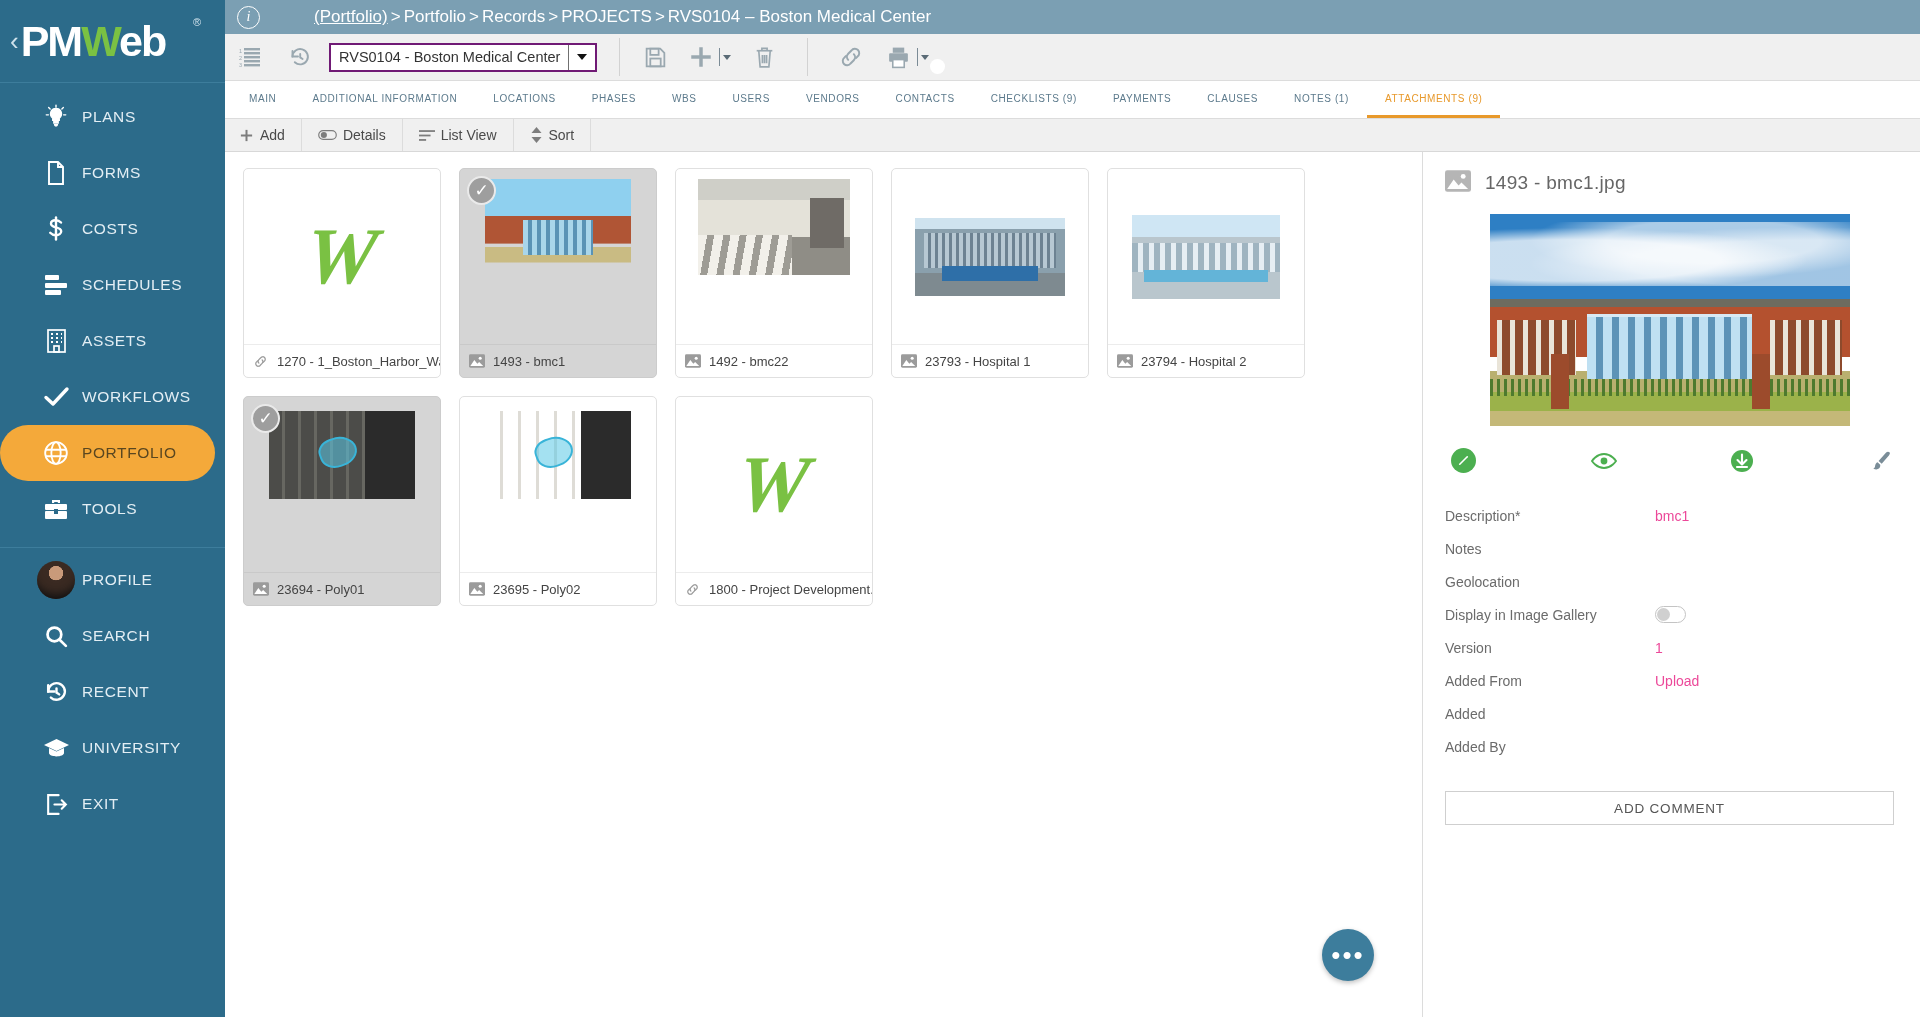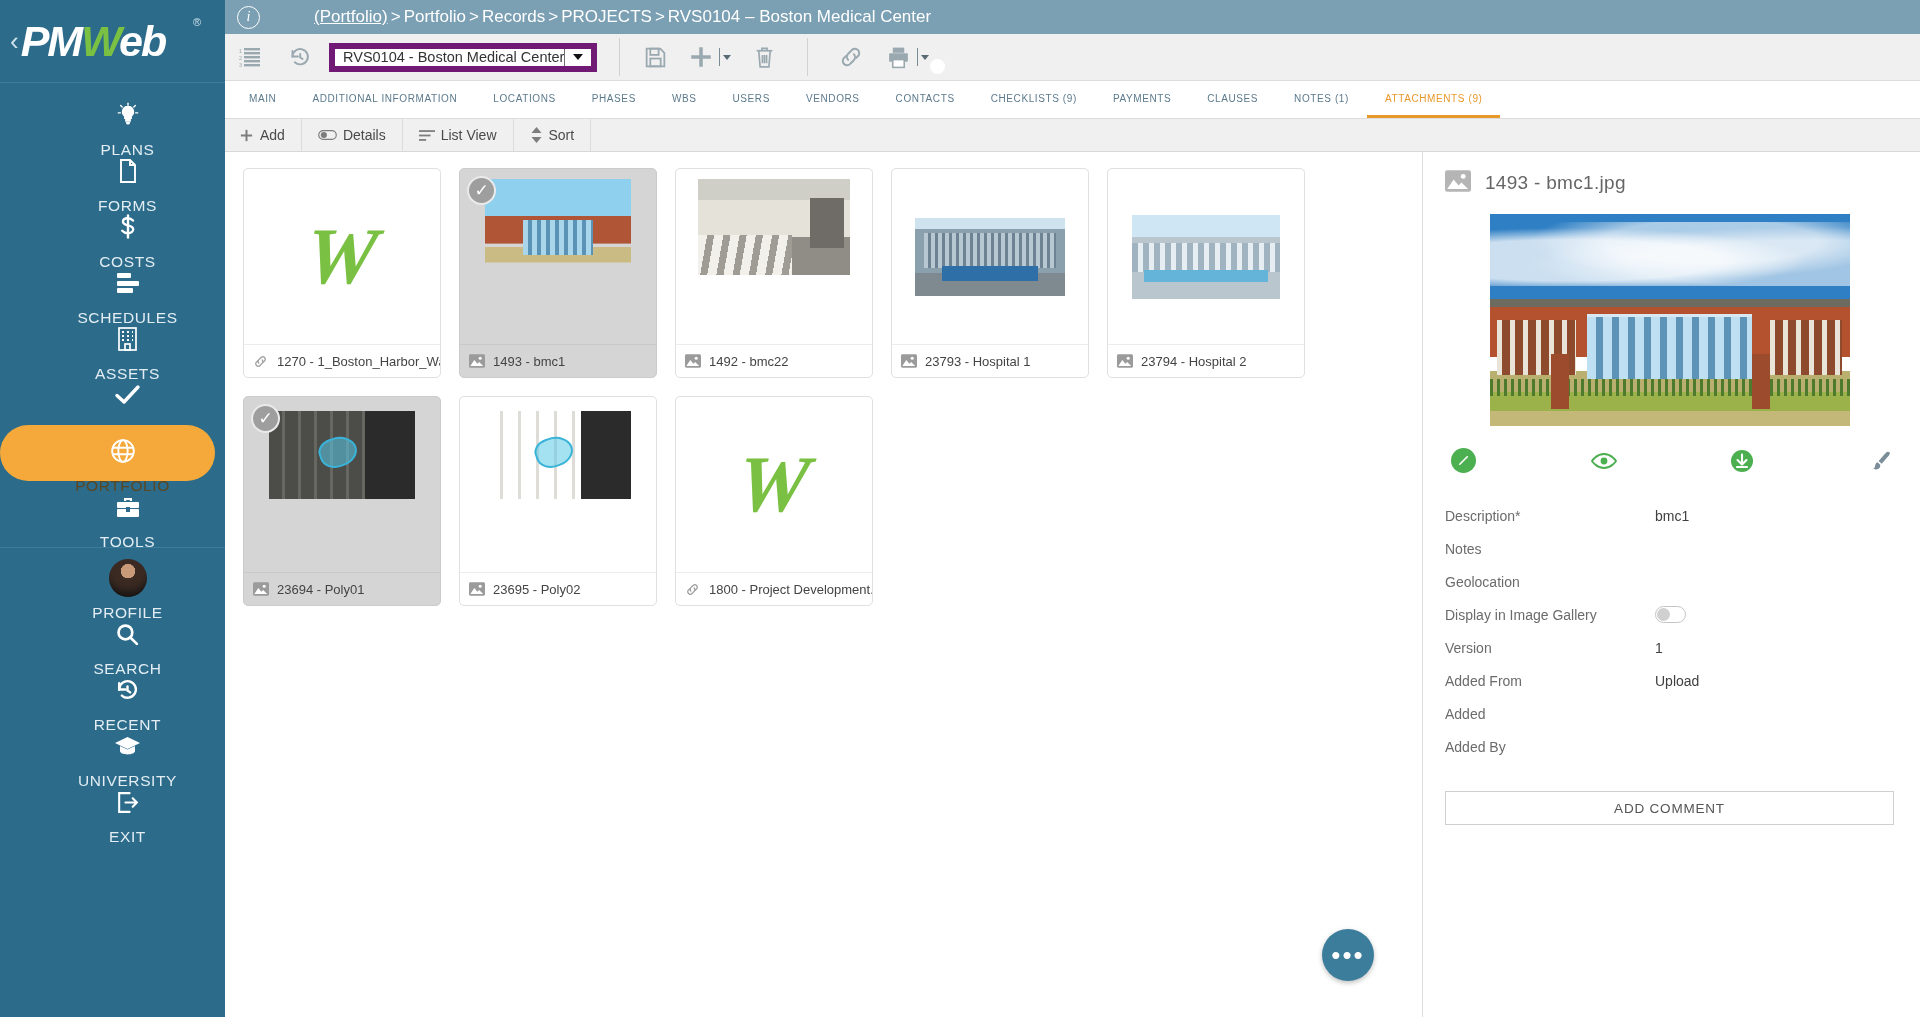--- a/index.html
+++ b/index.html
@@ -24,36 +24,35 @@
     display: flex; align-items: center;
     padding-left: 10px;
     position: relative;
   }
   .logo-chevron {
     color: #cfe2ec; font-size: 26px; font-weight: 300;
     margin-right: 2px; line-height: 1;
   }
   .logo-text {
     font-size: 43px; font-weight: bold; letter-spacing: -2px;
-    color: #ffffff; line-height: 1; position: relative; font-style: italic;
+    color: #ffffff; line-height: 1; position: relative;
   }
   .logo-text .grn { color: #7ac143; }
   .logo-reg {
     position: absolute; top: 16px; right: 24px;
     font-size: 11px; color: #cfe2ec;
   }
   .side-div { height: 1px; background: #3d7d9c; margin: 0; }
   .nav-list { padding-top: 6px; }
   .nav-item {
     display: flex; align-items: center;
     height: 56px;
     padding-left: 30px;
     cursor: pointer;
     position: relative;
-    flex-direction: column;
   }
   .nav-item .ico {
     width: 52px; flex: 0 0 52px;
     display: flex; align-items: center; justify-content: center;
     color: #ffffff;
   }
   .nav-item .lbl {
     font-size: 15.5px; letter-spacing: 0.6px;
     color: #e3eef4;
   }
@@ -101,21 +100,21 @@
   }
   .tb-btn {
     width: 50px; height: 47px;
     display: flex; align-items: center; justify-content: center;
     color: #9aa8b0; cursor: pointer;
   }
   .tb-sep { width: 1px; height: 38px; background: #d2d2d2; margin: 0 10px; }
   .proj-select {
     display: flex; align-items: stretch;
     height: 29px; margin-left: 4px;
-    border: 6px solid #701a75; background: #fff;
+    border: 2px solid #701a75; background: #fff;
     width: 268px;
   }
   .proj-select .val {
     flex: 1; display: flex; align-items: center;
     padding-left: 8px; font-size: 14.5px; color: #333;
     white-space: nowrap; overflow: hidden;
   }
   .proj-select .arrow {
     width: 27px; border-left: 1px solid #707070;
     display: flex; align-items: center; justify-content: center;
@@ -371,21 +370,21 @@
     color: #ffffff; cursor: pointer;
   }
   .plain-ico { color: #4caf50; display: flex; align-items: center; cursor: pointer; }
   .brush-ico { color: #7a8d98; display: flex; align-items: center; cursor: pointer; }
 
   .fld-row {
     display: flex; align-items: center;
     min-height: 33px; font-size: 14px; gap: 28px;
   }
   .fld-lbl { width: 182px; flex: 0 0 182px; color: #6b6b6b; }
-  .fld-val { color: #404040; }
+  .fld-val { color: #ec4899; }
   .tog-sm {
     width: 31px; height: 17px; border-radius: 9px;
     border: 1px solid #c4c4c4; background: #ffffff; position: relative; cursor: pointer;
   }
   .tog-sm::after {
     content: ""; position: absolute; top: 1px; left: 1px;
     width: 13px; height: 13px; border-radius: 50%; background: #d0d0d0;
   }
   .add-comment {
     margin-top: 28px; width: 100%; height: 34px;

